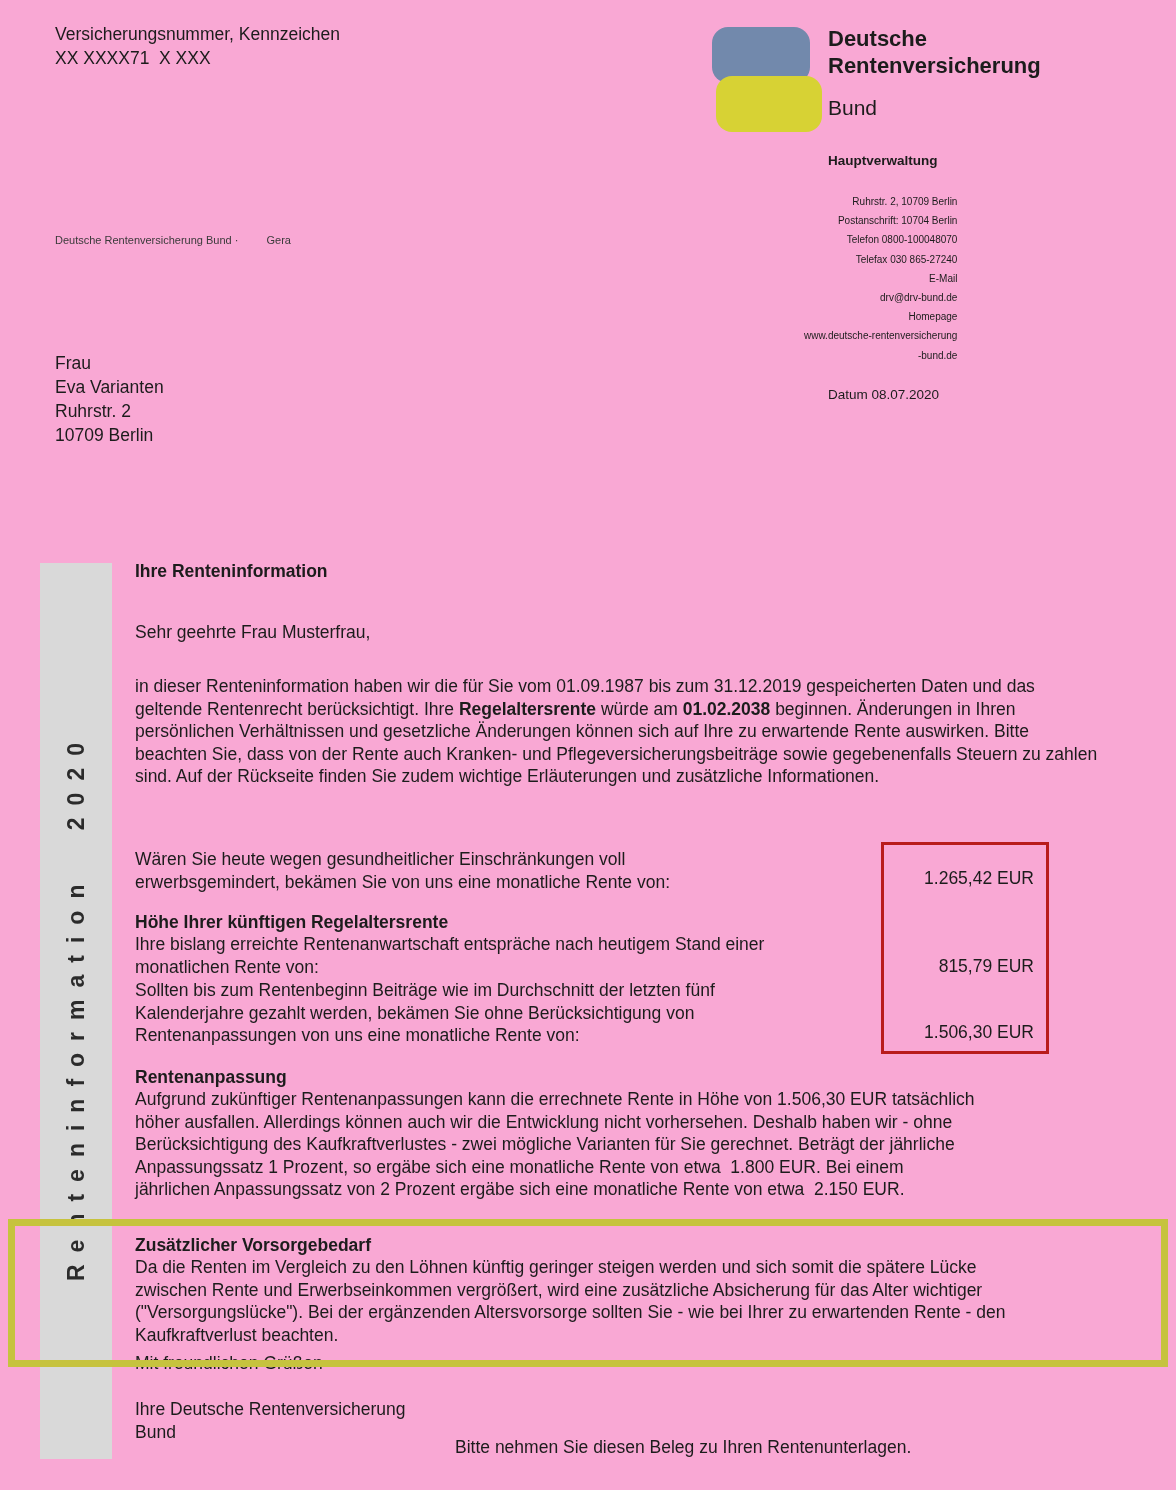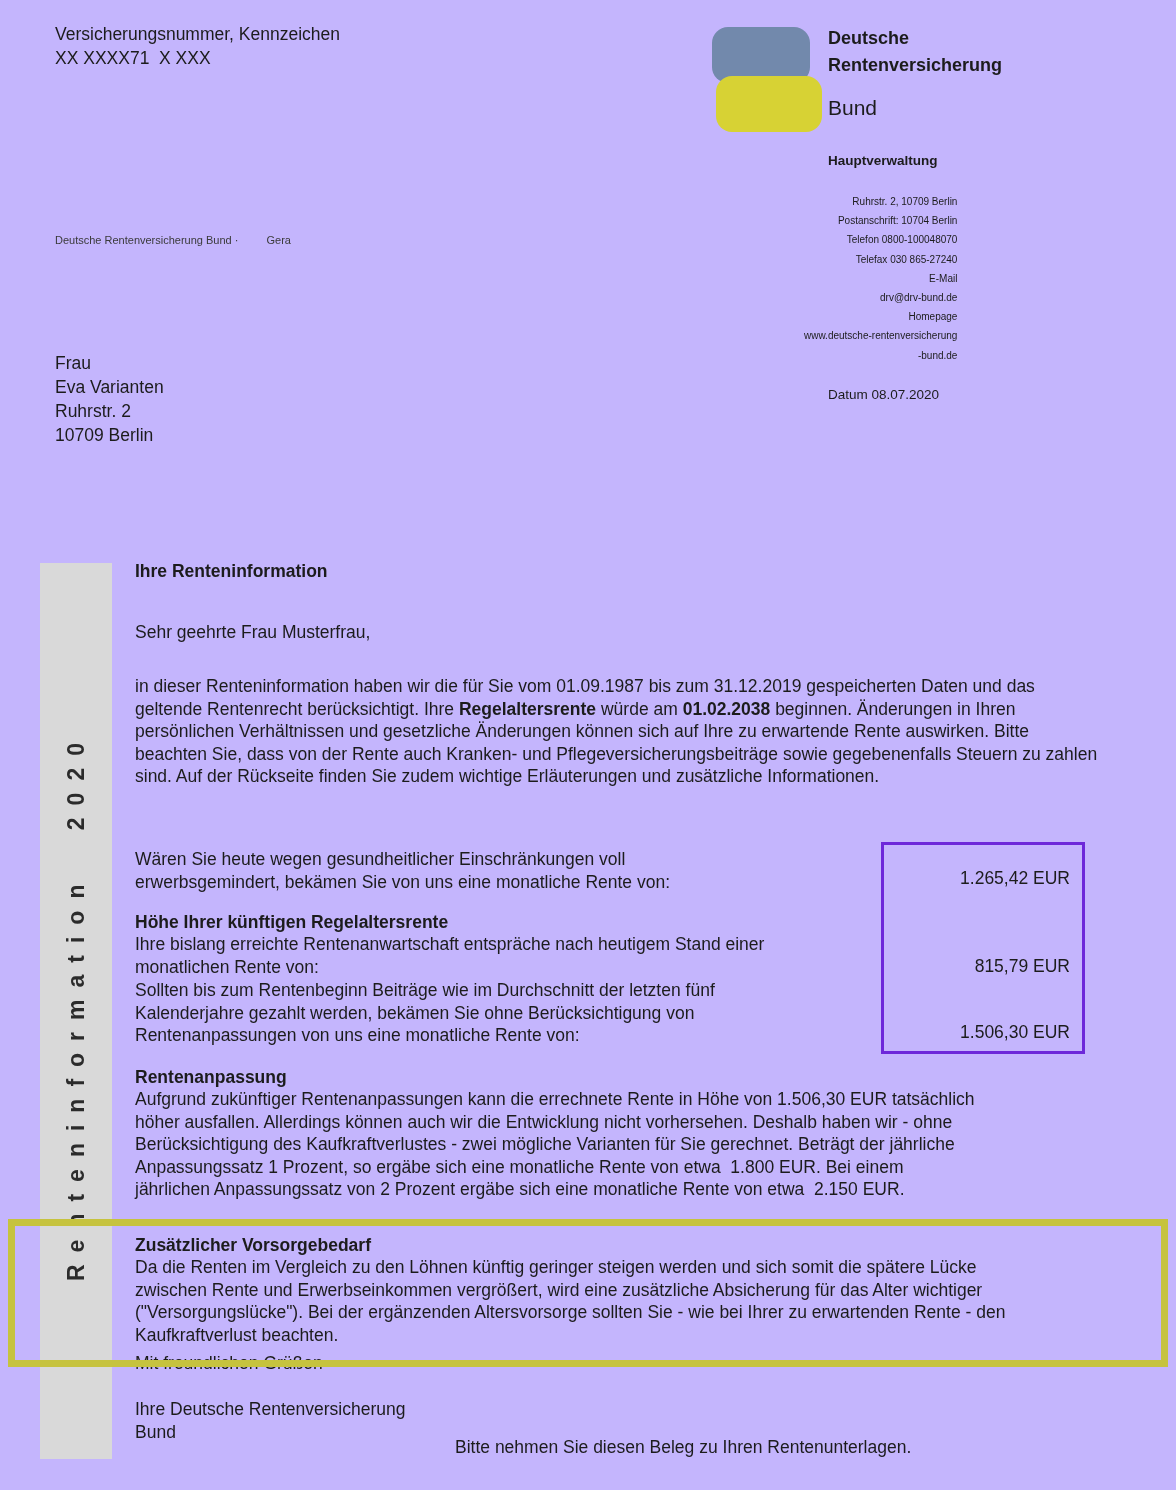--- a/index.html
+++ b/index.html
@@ -1,39 +1,39 @@
 <!DOCTYPE html>
 <html><head>
 <meta charset="utf-8">
 <style>
   * { margin:0; padding:0; box-sizing:border-box; }
   html,body { background:#ffffff; }
   body { font-family:"Liberation Sans", sans-serif; color:#1c1c1c; }
   .page {
     position:relative;
     width:1176px; height:1490px;
-    background:#c4b5fd;
+    background:#f9a8d4;
     overflow:hidden;
     font-size:17.5px; line-height:22.5px;
   }
   .abs { position:absolute; }
   .pre { white-space:pre-wrap; }
   b, .bold { font-weight:bold;margin-top:12px; }
 
   
   .vnr { left:55px; top:22px; font-size:17.5px; line-height:24px; }
 
   
   .logo { left:706px; top:25px; width:130px; height:110px; }
   .logo-blue  { position:absolute; left:6px;  top:2px;  width:98px;  height:56px; border-radius:16px; }
   .logo-yellow{ position:absolute; left:10px; top:51px; width:106px; height:56px; border-radius:16px; }
 
   
   .brand { left:828px; top:25px; }
-  .brand-bold { font-weight:bold; font-size:18px; line-height:27px; }
+  .brand-bold { font-weight:bold; font-size:22px; line-height:27px; }
   .brand-bund { font-size:21px; line-height:26px; margin-top:16px; }
 
   .hq { left:828px; top:150px; font-weight:bold; font-size:13.5px; }
   .contact { left:804px; top:192px; font-size:10px; line-height:19.2px;text-align:right; }
   .datum { left:828px; top:384px; font-size:13.5px; }
 
   .senderline { left:55px; top:229px; font-size:11px; color:#3a3a3a; }
   .sender-city { margin-left:28px; }
 
   .recipient { left:55px; top:351px; font-size:17.5px; line-height:24px; }
@@ -54,21 +54,21 @@
   .l-intro { left:135px; top:675px; width:965px; }
   .sec1-h { left:135px; top:826px; font-weight:bold; }
   .sec1-b { left:135px; top:848px; width:625px; }
   .sec2-h { left:135px; top:911px; font-weight:bold; }
   .sec2-b1 { left:135px; top:933px; width:665px; }
   .sec2-b2 { left:135px; top:979px; width:640px; }
   .sec3-h { left:135px; top:1066px; font-weight:bold; }
   .sec3-b { left:135px; top:1088px; width:840px; }
 
   
-  .valuebox { left:881px; top:842px; width:204px; height:212px; border:3px solid #6d28d9; }
+  .valuebox { left:881px; top:842px; width:168px; height:212px; border:3px solid #b91c1c; }
   .valuebox .val { position:absolute; right:12px; text-align:right; }
   .val-1 { top:22px; } .val-2 { top:110px; } .val-3 { top:176px; }
 
   
   .hl-box { left:8px; top:1219px; width:1160px; height:148px; border:7px solid #c6c33e; z-index:6; background:transparent; }
   .sec4-h { left:135px; top:1234px; font-weight:bold; z-index:3; }
   .sec4-b { left:135px; top:1256px; width:905px; z-index:3; }
 
   .regards { left:135px; top:1352px; z-index:2; }
   .signature { left:135px; top:1398px; line-height:22.5px; }

